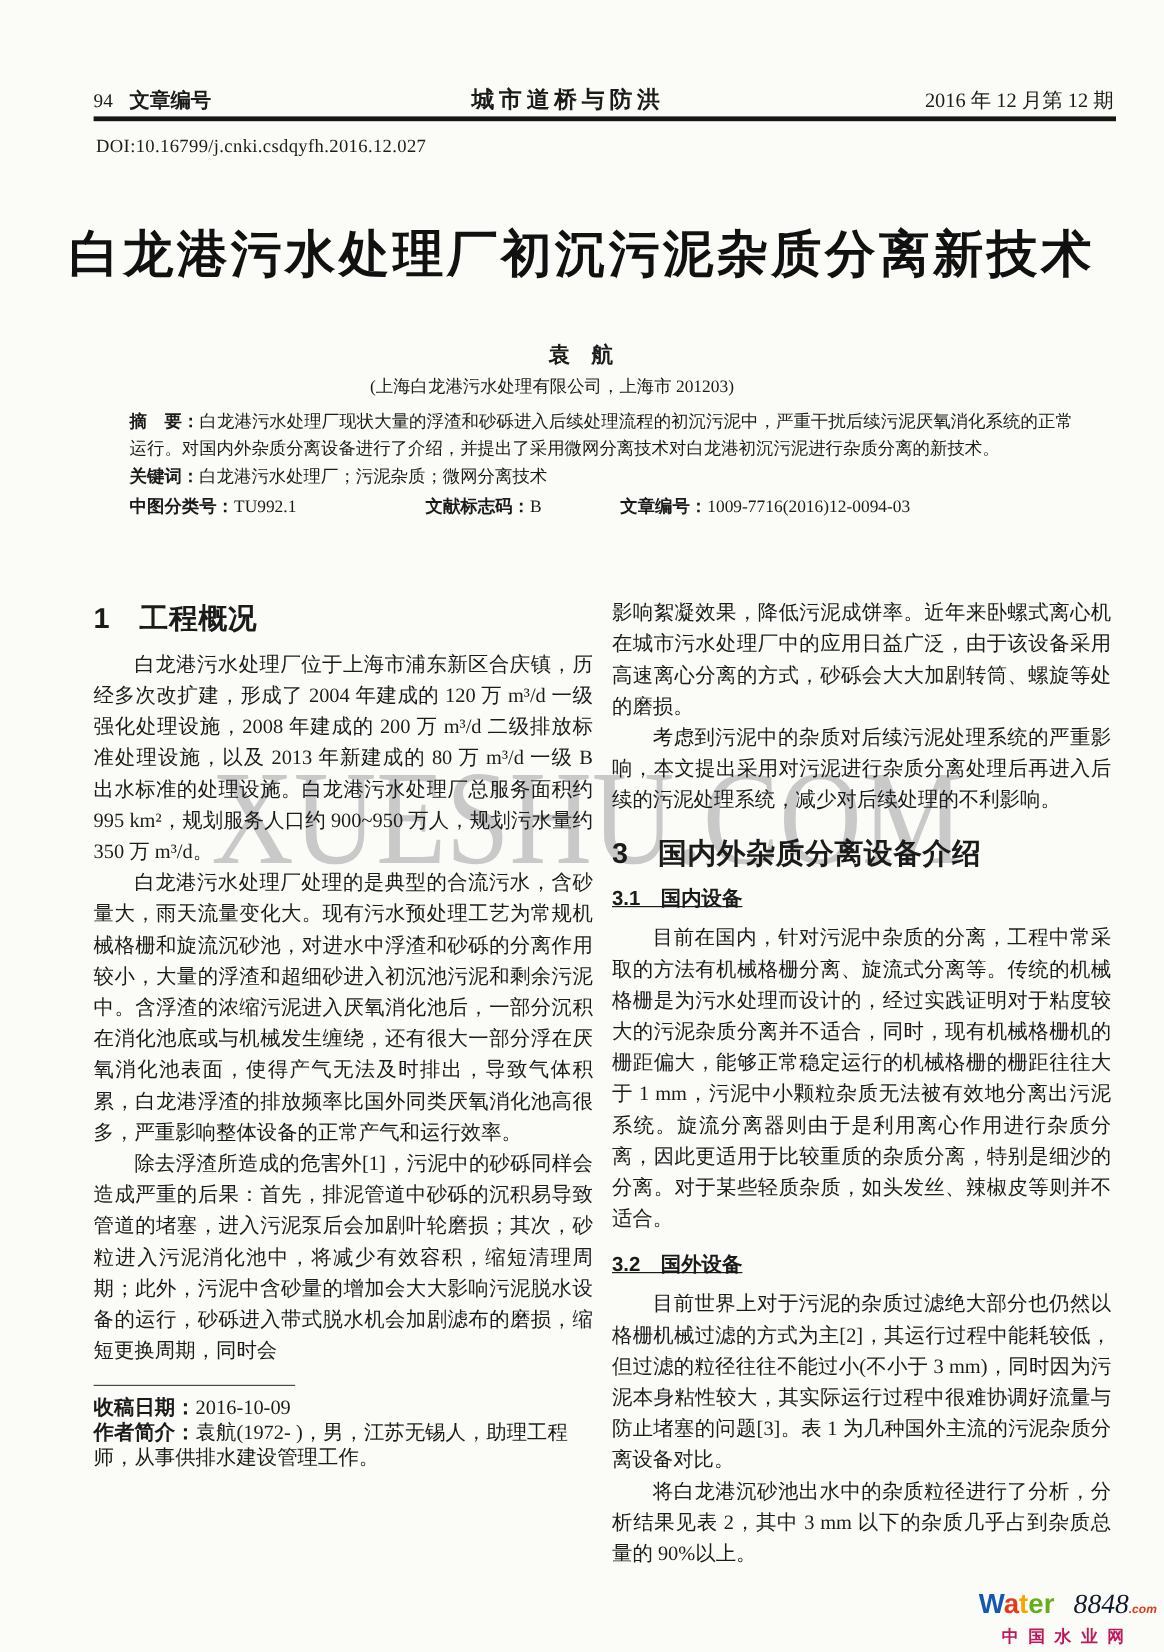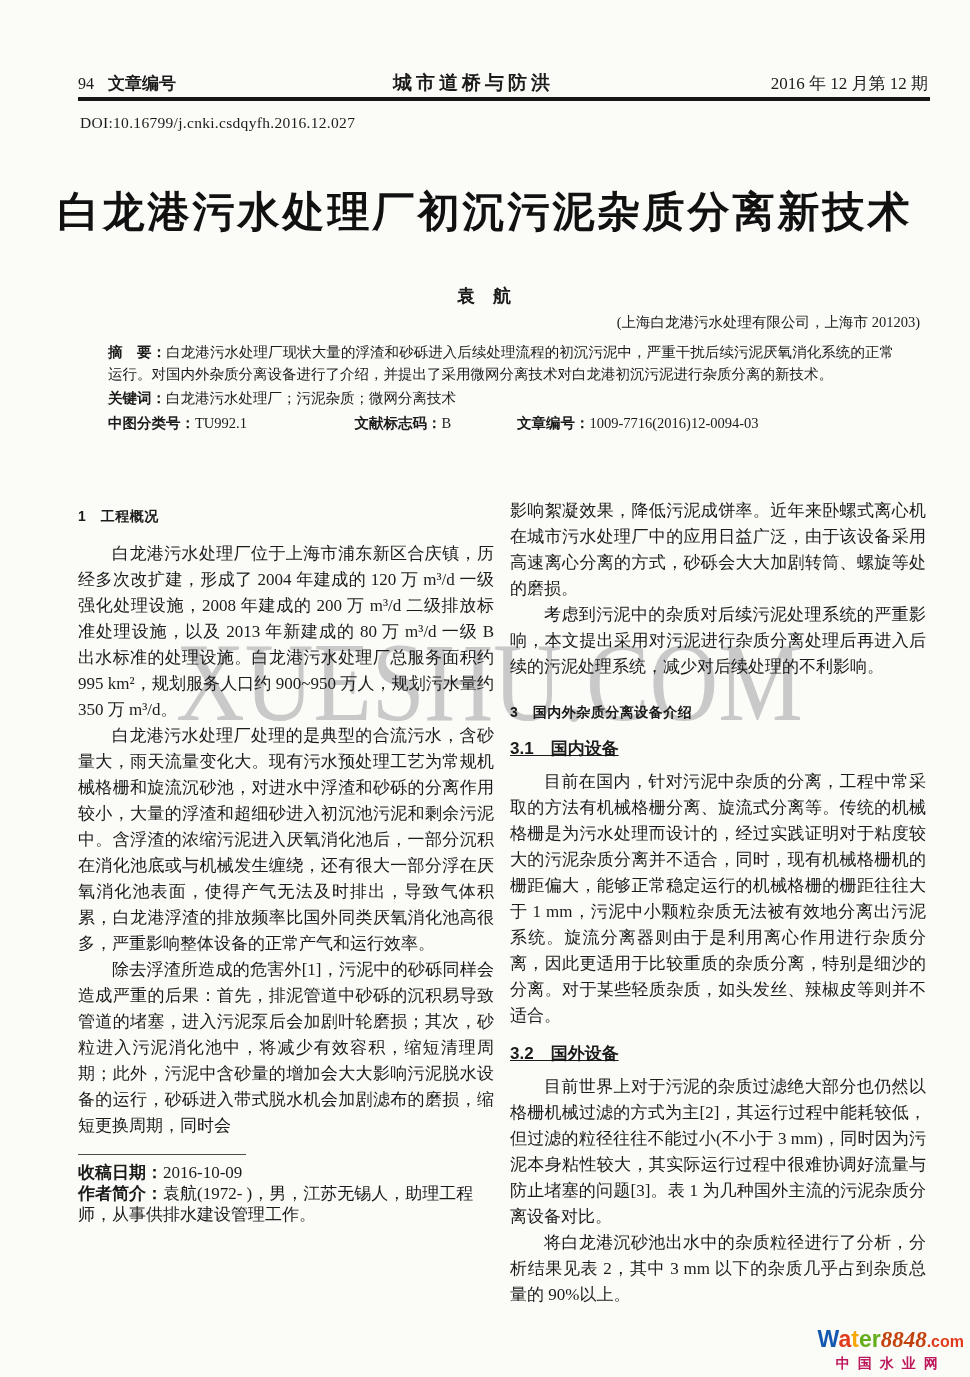--- a/index.html
+++ b/index.html
@@ -37,62 +37,62 @@
 
   
   .title{
     position:absolute;left:0;top:184px;width:970px;text-align:center;
     font-family:"Liberation Sans","DejaVu Sans",sans-serif;
     font-weight:700;font-size:42px;letter-spacing:3px;color:#111;
   }
   .author{position:absolute;left:0;top:284px;width:970px;text-align:center;
     font-weight:700;font-size:18px;letter-spacing:2px;}
   .author .gap{display:inline-block;width:16px;}
-  .affil{position:absolute;left:0;top:313px;width:920px;text-align:right;font-size:14.5px;}
+  .affil{position:absolute;left:0;top:313px;width:920px;text-align:center;font-size:14.5px;}
 
   
   .meta{position:absolute;left:108px;top:341px;width:786px;font-size:14.5px;line-height:22px;}
   .meta .lbl{font-family:"Liberation Sans","DejaVu Sans",sans-serif;font-weight:700;}
   .meta-abstract{text-align:justify;}
   .meta-keywords{margin-top:2px;}
   .meta-class{margin-top:3px;white-space:nowrap;}
   .meta-class .c2{margin-left:104px;}
   .meta-class .c3{margin-left:62px;}
 
   
   .cols{
     position:absolute;left:78px;top:498px;width:848px;
     display:flex;gap:16px;
   }
   .col{width:416px;font-size:17px;line-height:26px;text-align:justify;}
   .col p{margin:0;text-indent:2em;}
   .col p.noindent{text-indent:0;}
   h3.sec{
     font-family:"Liberation Sans","DejaVu Sans",sans-serif;
-    font-weight:700;font-size:14px;line-height:24px;
+    font-weight:700;font-size:24px;line-height:24px;
     margin:20px 0 13px;text-indent:0;letter-spacing:0.5px;
   }
   h3.sec.first{margin-top:6px;}
   h4.subsec{
     font-family:"Liberation Sans","DejaVu Sans",sans-serif;
     font-weight:700;font-size:17px;line-height:22px;
     margin:14px 0 9px;text-indent:0;text-decoration:underline;
   }
   
   .footnote{margin-top:15px;font-size:17px;line-height:21px;text-align:left;}
   .footnote-rule{width:168px;height:0;border-top:1.5px solid #4a4a4a;margin-bottom:7px;}
   .footnote .lbl{font-family:"Liberation Sans","DejaVu Sans",sans-serif;font-weight:700;}
 
   
   .logo{position:absolute;right:6px;bottom:4px;text-align:center;
     font-family:"Liberation Sans","DejaVu Sans",sans-serif;user-select:none;}
   .logo-top{font-size:23px;font-weight:700;line-height:23px;letter-spacing:0;}
   .lw{color:#1558b0;} .la{color:#e23a1c;} .lt{color:#f5a700;} .le{color:#66ad1c;} .lr{color:#66ad1c;}
-  .n8848{font-family:"Liberation Serif","DejaVu Serif",serif;font-style:italic;color:#c2410c;font-weight:700;}
-  .tld{font-size:16px;color:#e23a1c;font-weight:700;}
+  .n8848{font-family:"Liberation Serif","DejaVu Serif",serif;font-style:italic;color:#0f172a;font-weight:400;margin-left:16px;}
+  .tld{font-size:10px;color:#e23a1c;font-weight:700;font-style:italic;}
   .logo-cn{font-size:14px;font-weight:700;color:#be185d;letter-spacing:8px;margin-top:2px;white-space:nowrap;}
 </style>
 </head>
 <body>
 
 <div class="watermark">XUESHU.COM</div>
 
 <div class="content">
 
   <div class="hdr">

